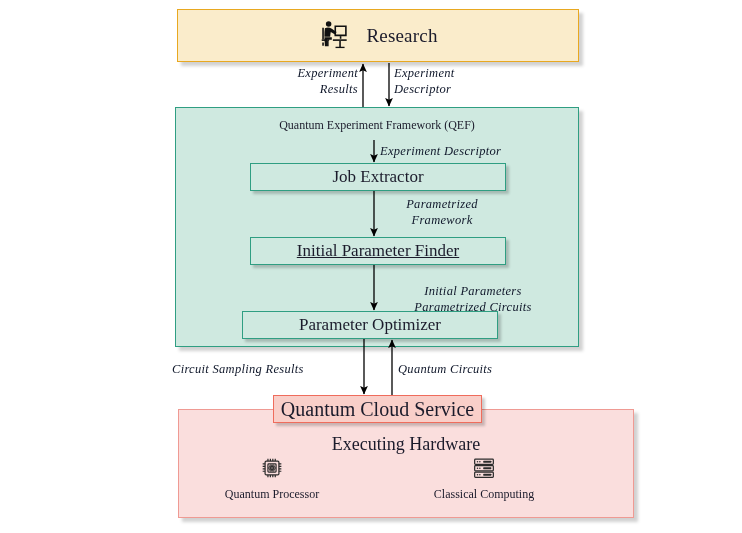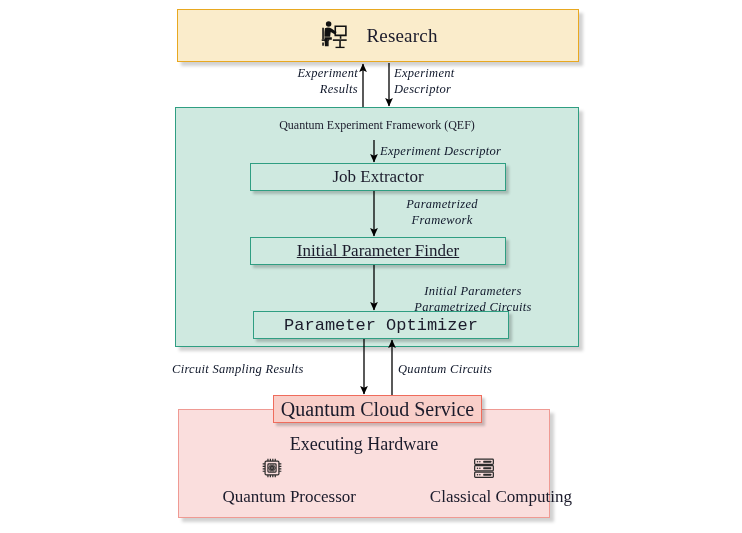--- a/index.html
+++ b/index.html
@@ -88,27 +88,27 @@
     box-shadow: 3px 3px 2.5px rgba(0,0,0,0.20);
     display: flex;
     align-items: center;
     justify-content: center;
     font-size: 17px;
     color: #1b1b2b;
     white-space: nowrap;
   }
   #job-extractor    { left: 250px; top: 163px; width: 256px; height: 28px; text-align: right; }
   #initial-finder   { left: 250px; top: 237px; width: 256px; height: 28px; text-decoration: underline; }
-  #param-optimizer  { left: 253px; top: 311px; width: 256px; height: 28px; font-family: Liberation Mono, monospace; }
+  #param-optimizer  { left: 242px; top: 311px; width: 256px; height: 28px; }
 
   
   #hardware-box {
     left: 178px;
     top: 409px;
-    width: 372px;
+    width: 456px;
     height: 109px;
     background: #fadedd;
     border-color: #ef9a93;
   }
   #hardware-title {
     top: 24px;
     font-size: 18px;
   }
 
   #cloud-box {
@@ -125,23 +125,23 @@
     align-items: center;
     justify-content: center;
     font-size: 20px;
     color: #1b1b2b;
     white-space: nowrap;
     z-index: 6;
   }
 
   .hw-item {
     position: absolute;
-    text-align: right;
-    color: #1b1b2b;
-    font-size: 17px;
+    text-align: center;
+    color: #1b1b2b;
+    font-size: 12px;
     white-space: nowrap;
   }
   #hw-quantum  { left: 188px; top: 455px; width: 168px; }
   #hw-classical{ left: 396px; top: 455px; width: 176px; }
   .hw-icon {
     display: block;
     margin: 0 auto 6px auto;
     width: 26px;
     height: 26px;
   }

